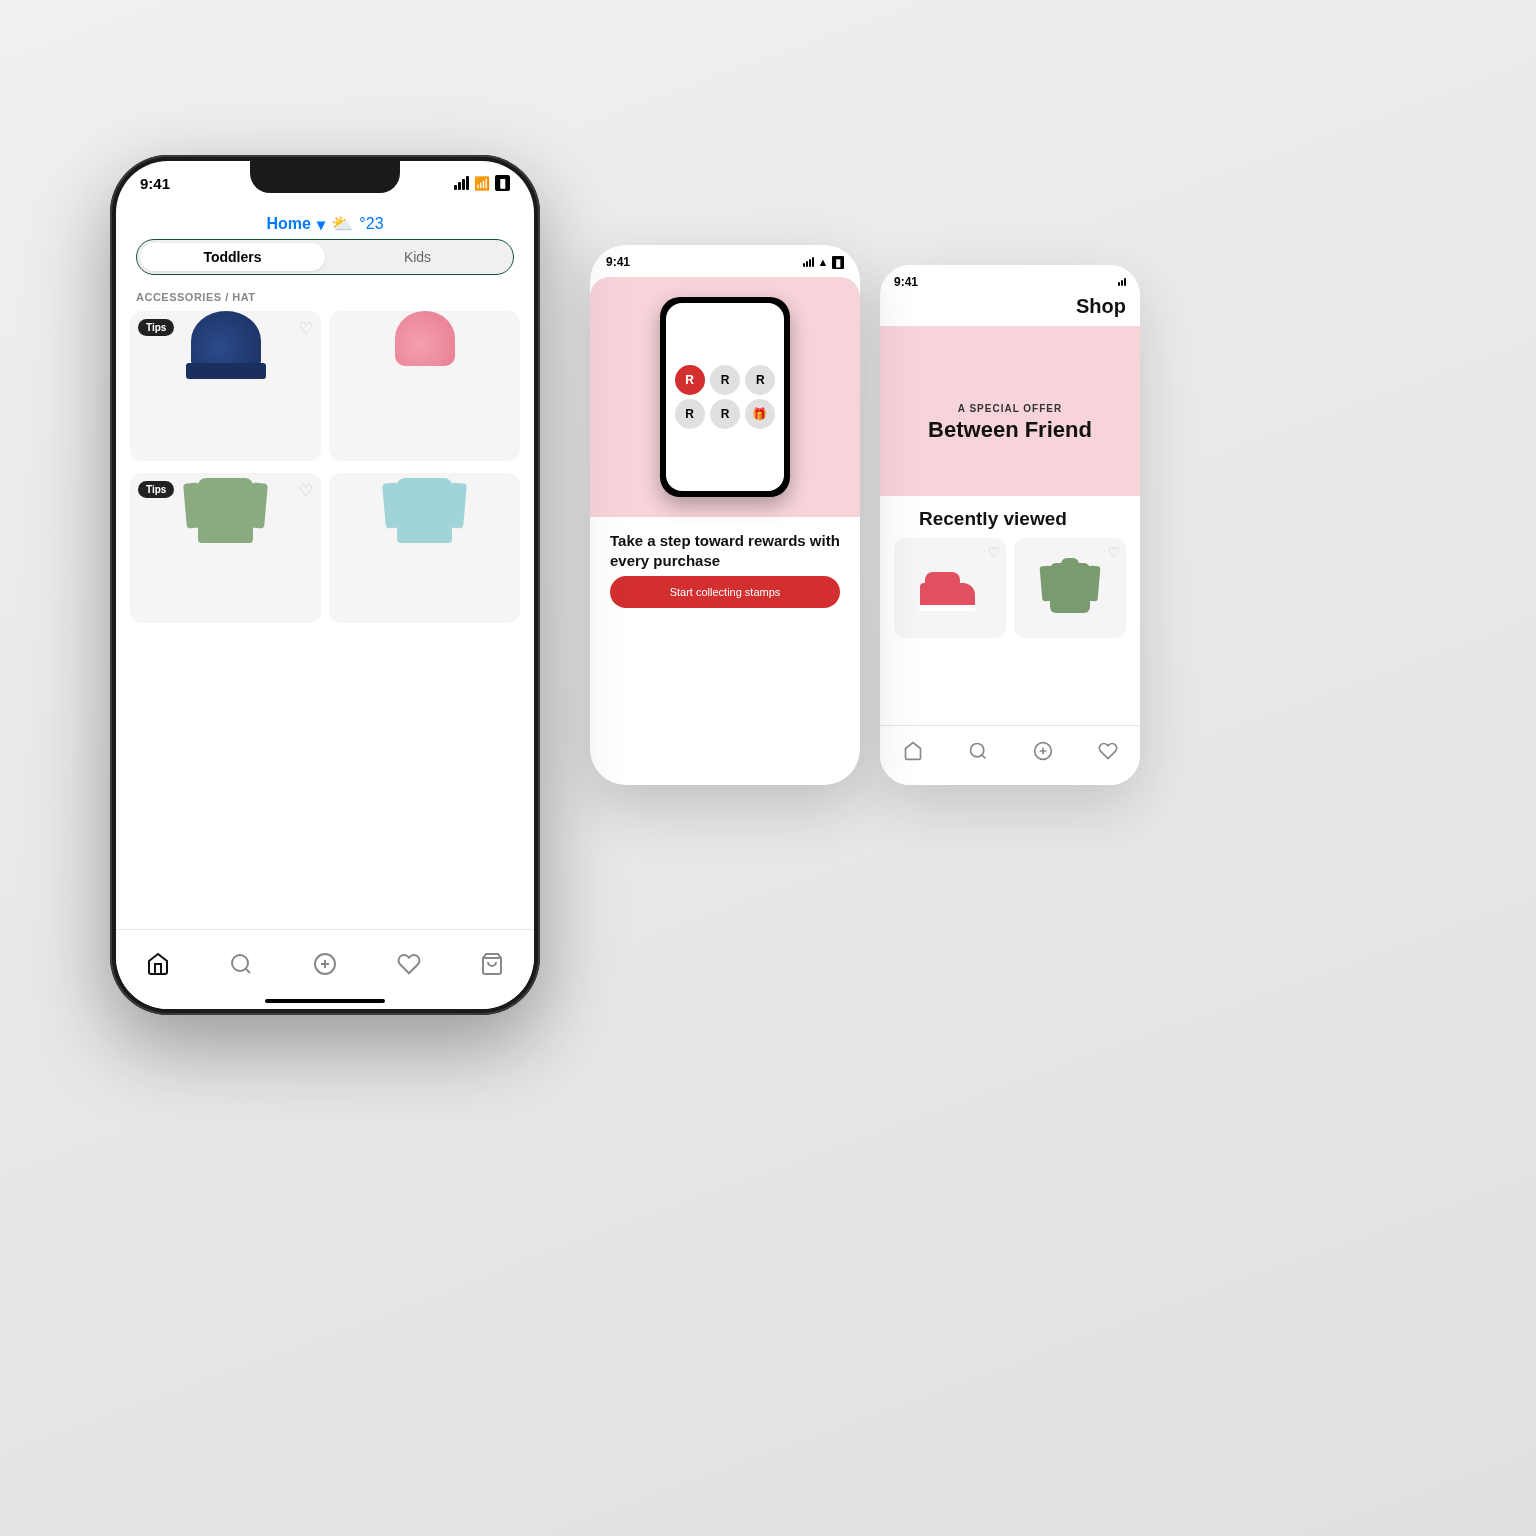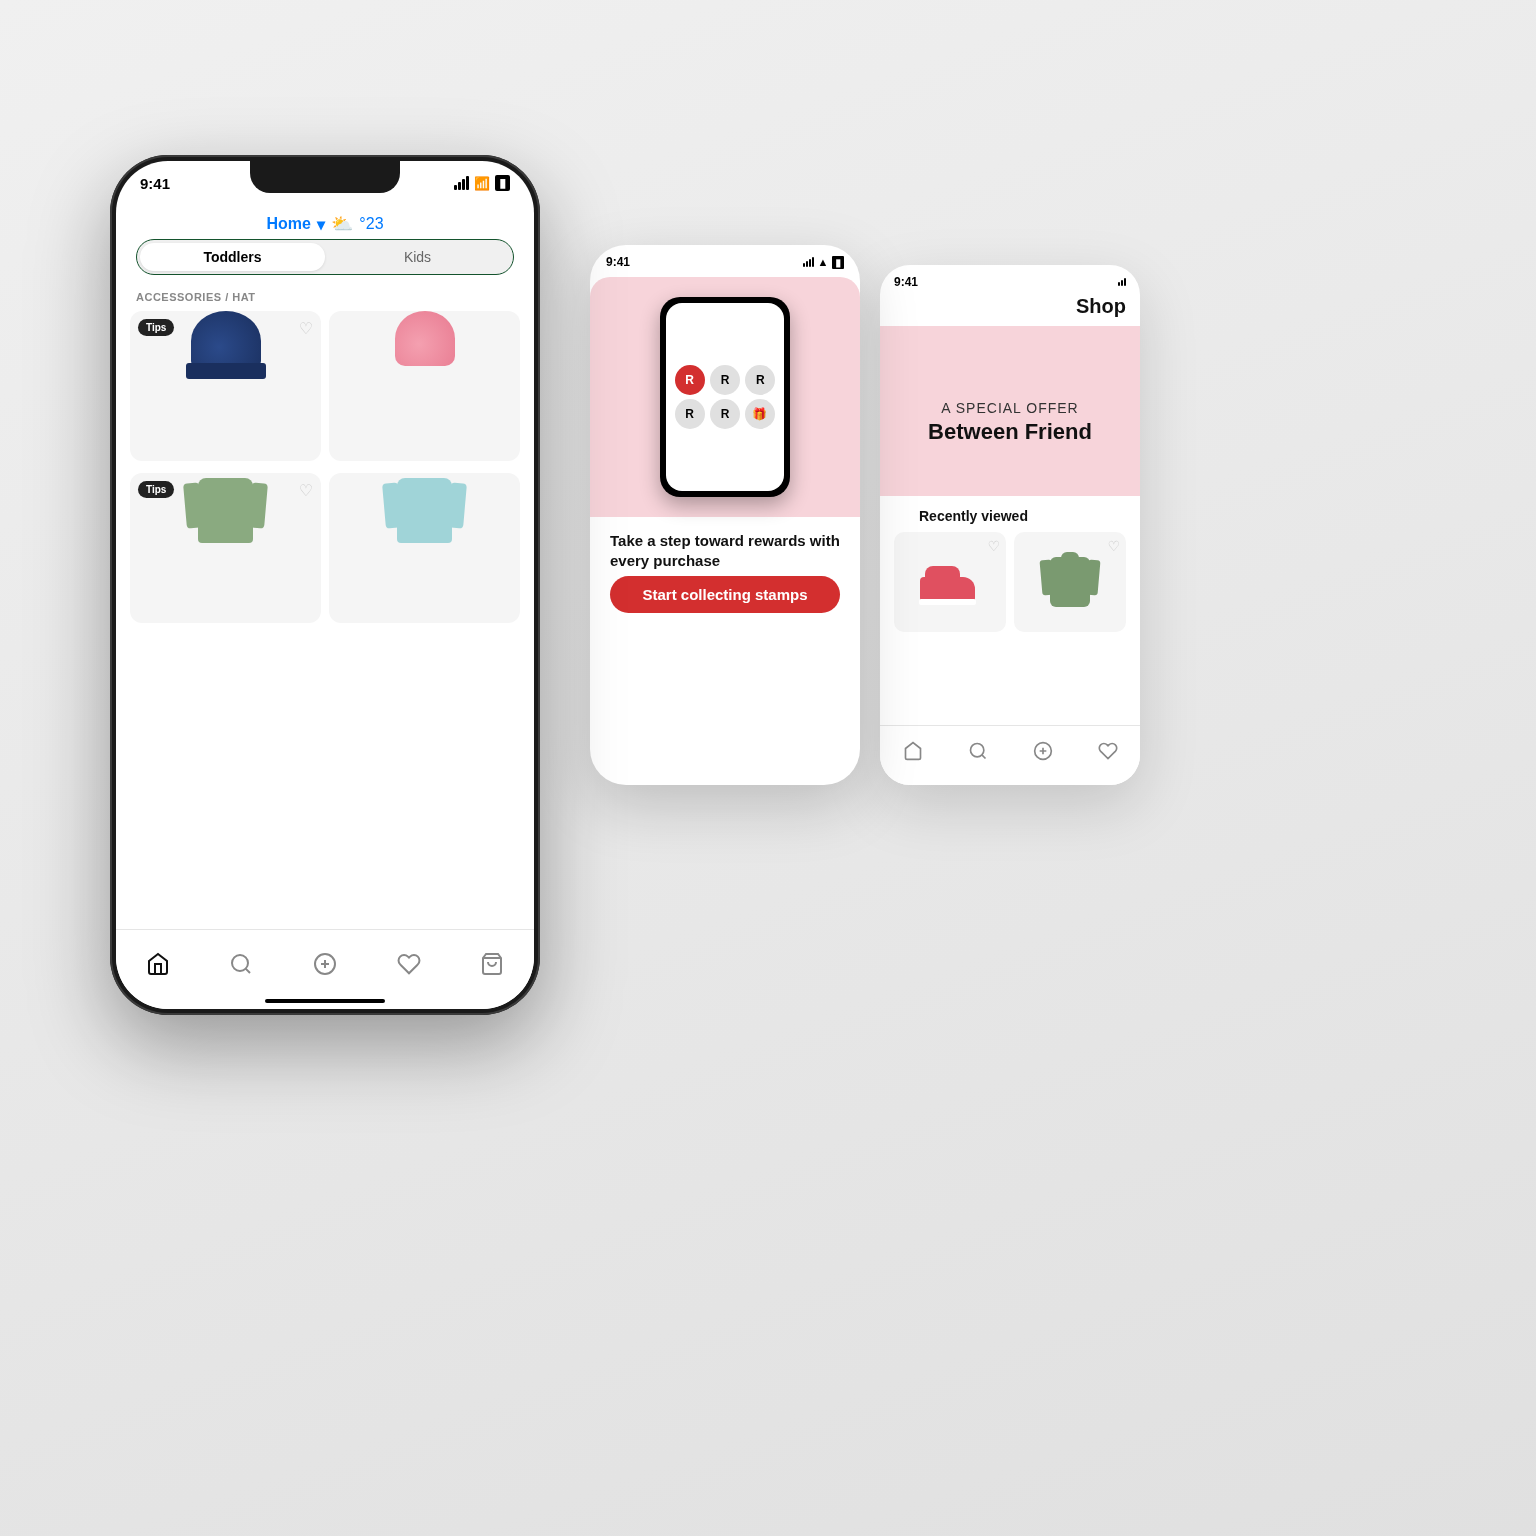--- a/index.html
+++ b/index.html
@@ -421,22 +421,22 @@
       color: #555;
       line-height: 1.5;
       margin-bottom: 14px;
     }
     .collect-btn {
       background: #d32f2f;
       color: #fff;
       border: none;
       border-radius: 24px;
       padding: 10px 20px;
-      font-size: 15px;
-      font-weight: 700;
+      font-size: 11px;
+      font-weight: 400;
       width: 100%;
       cursor: pointer;
       text-align: center;
     }
 
     
     .right-phone {
       position: absolute;
       left: 880px;
       top: 265px;
@@ -466,41 +466,41 @@
     .right-banner {
       background: #f7d4da;
       margin: 0;
       height: 170px;
       display: flex;
       flex-direction: column;
       align-items: center;
       justify-content: center;
     }
     .banner-sub {
-      font-size: 14px;
-      font-weight: 400;
+      font-size: 10px;
+      font-weight: 700;
       color: #333;
       letter-spacing: 1px;
       text-transform: uppercase;
       margin-bottom: 4px;
       margin-top: 23px;
     }
     .banner-title {
       font-size: 22px;
       font-weight: 700;
       color: #111;
       text-align: center;
       line-height: 1.1;
     }
 
     .recently-section {
       padding: 12px 14px 8px;
     }
     .recently-label {
-      font-size: 14px;
+      font-size: 19px;
       font-weight: 600;
       color: #111;
       margin-bottom: 8px;
       padding-left: 25px;
     }
     .recently-row {
       display: flex;
       gap: 8px;
     }
     .recently-card {

